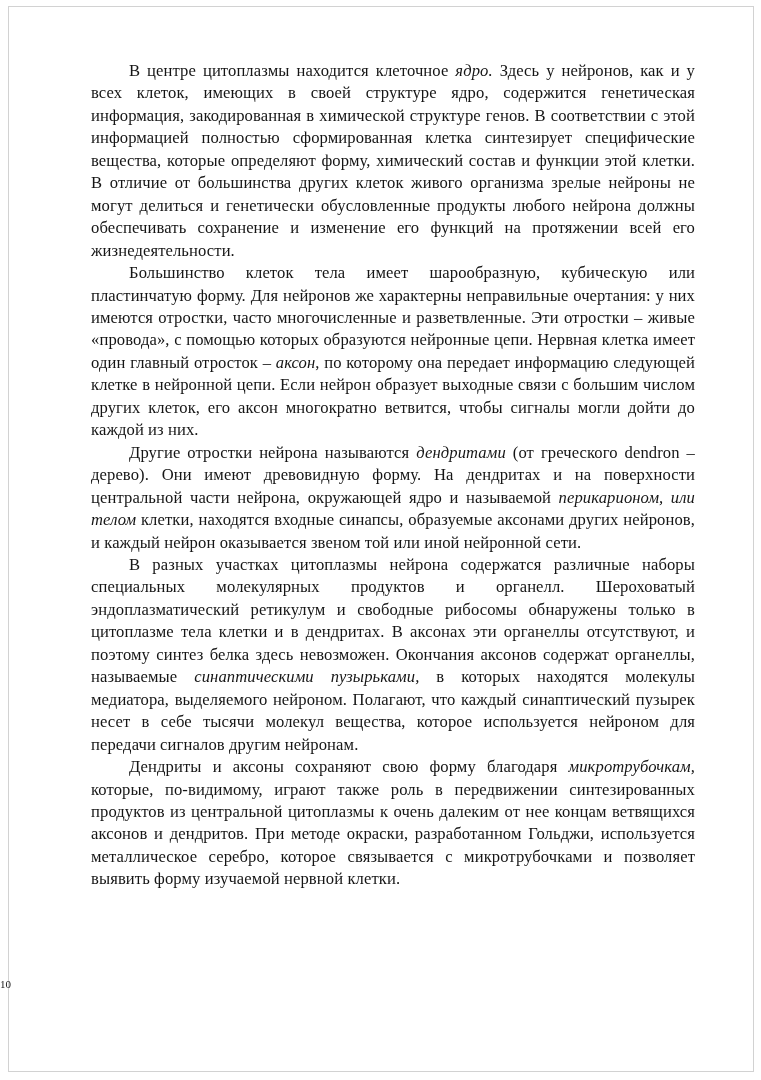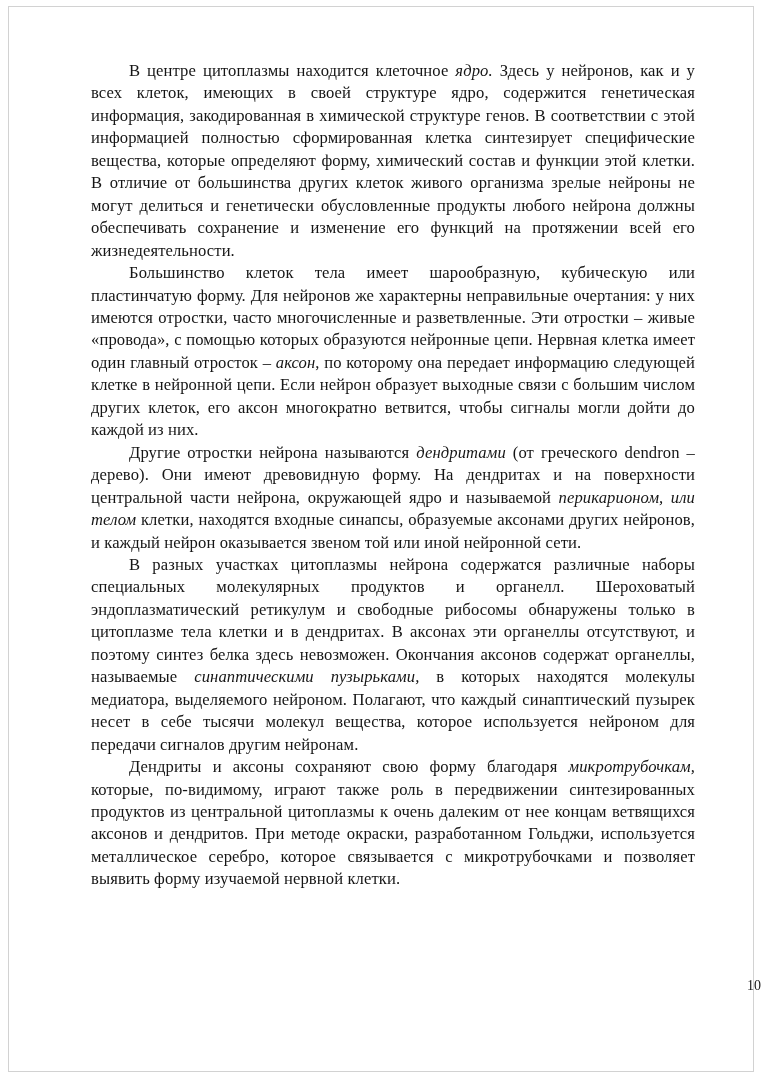--- a/index.html
+++ b/index.html
@@ -42,22 +42,22 @@
     text-indent: 38px;
   }
   .em {
     font-style: italic;
   }
   .page-number {
     position: absolute;
     left: 0;
     width: 761px;
     top: 978px;
-    text-align: right;
-    font-size: 14px;
+    text-align: left;
+    font-size: 11px;
     color: #1a1a1a;
   }
 </style>
 </head>
 <body>
 
 <div class="page">
   <div class="scan-edge"></div>
   <div class="text-block">
       <p class="para"><span>В центре цитоплазмы находится клеточное </span><span class="em">ядро.</span><span> Здесь у нейронов, как и у всех клеток, имеющих в своей структуре ядро, содержится генетическая информация, закодированная в химической структуре генов. В соответствии с этой информацией полностью сформированная клетка синтезирует специфические вещества, которые определяют форму, химический состав и функции этой клетки. В отличие от большинства других клеток живого организма зрелые нейроны не могут делиться и генетически обусловленные продукты любого нейрона должны обеспечивать сохранение и изменение его функций на протяжении всей его жизнедеятельности.</span></p>

